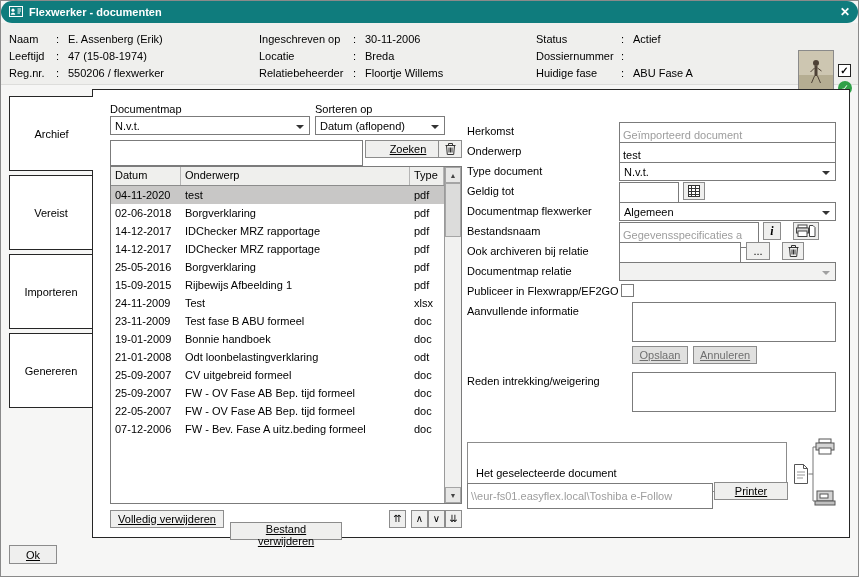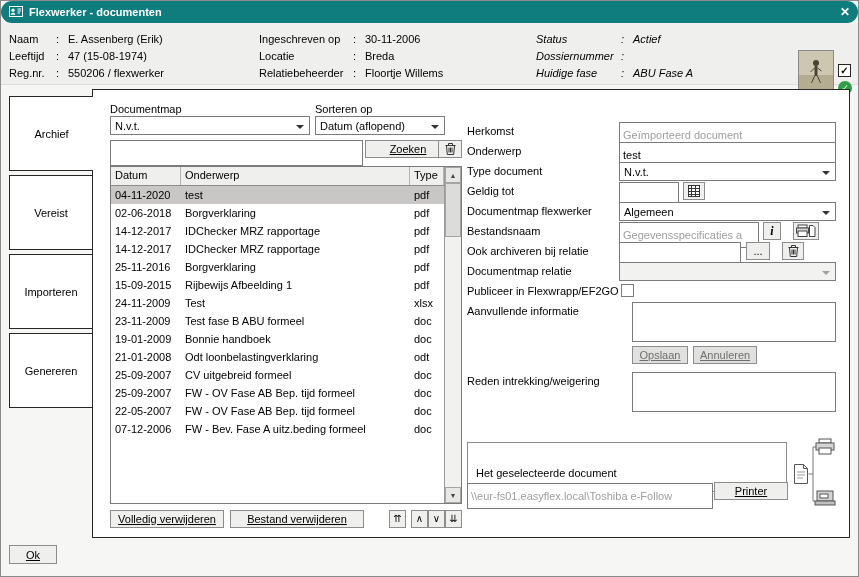--- a/index.html
+++ b/index.html
@@ -11,21 +11,21 @@
   .titlebar { position:absolute; left:0; top:0; width:100%; height:22px; background:#0f7c7d; color:#fff;
               display:flex; align-items:center; padding:0 8px; gap:6px;border-radius:11px; }
   .titlebar .title { font-weight:bold; flex:1; }
   .close { font-weight:bold; font-size:12px; cursor:pointer; }
 
   
   .header { position:absolute; left:0; top:22px; width:100%; height:62px; background:#efefed; border-bottom:1px solid #dddddb; }
   .hgroup { position:absolute; top:8px; display:flex; flex-direction:column; gap:1px; }
   .hgroup.g0 { left:8px; }   .hgroup.g0 .hl { width:47px; }
   .hgroup.g1 { left:258px; } .hgroup.g1 .hl { width:94px; }
-  .hgroup.g2 { left:535px;font-style:italic; } .hgroup.g2 .hl { width:85px; }
+  .hgroup.g2 { left:535px; } .hgroup.g2 .hl { width:85px; }
   .hrow { display:flex; line-height:16px; white-space:nowrap; }
   .hc { width:8px; }
   .hv { padding-left:4px; }
   .photo { position:absolute; left:797px; top:27px; width:36px; height:42px; border:1px solid #8a8a8a; background:#cdc6b1; overflow:hidden; }
   .photo-chk { position:absolute; left:837px; top:41px; width:13px; height:13px; border:1px solid #222; background:#fff;
                font-size:10px; font-weight:bold; line-height:11px; text-align:center; cursor:pointer; }
   .ok-badge { position:absolute; left:837px; top:58px; width:14px; height:14px; border-radius:50%; background:#2fa047;
               color:#fff; font-size:9px; line-height:14px; text-align:center; }
 
   
@@ -209,21 +209,21 @@
             <span class="c-datum">14-12-2017</span>
             <span class="c-onderwerp">IDChecker MRZ rapportage</span>
             <span class="c-type">pdf</span>
           </div>
           <div class="trow">
             <span class="c-datum">14-12-2017</span>
             <span class="c-onderwerp">IDChecker MRZ rapportage</span>
             <span class="c-type">pdf</span>
           </div>
           <div class="trow">
-            <span class="c-datum">25-11-2016</span>
+            <span class="c-datum">25-05-2016</span>
             <span class="c-onderwerp">Borgverklaring</span>
             <span class="c-type">pdf</span>
           </div>
           <div class="trow">
             <span class="c-datum">15-09-2015</span>
             <span class="c-onderwerp">Rijbewijs Afbeelding 1</span>
             <span class="c-type">pdf</span>
           </div>
           <div class="trow">
             <span class="c-datum">24-11-2009</span>
@@ -267,21 +267,21 @@
           </div>
         </div>
       <div class="vscroll">
         <div class="sbtn up">▲</div>
         <div class="sthumb"></div>
         <div class="sbtn down">▼</div>
       </div>
     </div>
 
     <button class="btn" style="left:17px;top:420px;width:114px">Volledig verwijderen</button>
-    <button class="btn" style="left:137px;top:420px;width:134px">Bestand verwijderen</button>
+    <button class="btn" style="left:137px;top:432px;width:112px">Bestand verwijderen</button>
     <button class="btn abtn" style="left:296px;top:420px">⇈</button>
     <button class="btn abtn" style="left:318px;top:420px">∧</button>
     <button class="btn abtn" style="left:335px;top:420px">∨</button>
     <button class="btn abtn" style="left:352px;top:420px">⇊</button>
 
     <div class="flabel" style="left:374px;top:35px">Herkomst</div>
     <input class="inp ro" style="left: 526px; top: 32px; width: 217px;" value="Geïmporteerd document">
 
     <div class="flabel" style="left:374px;top:55px">Onderwerp</div>
     <input class="inp" style="left: 526px; top: 52px; width: 217px;" value="test">

